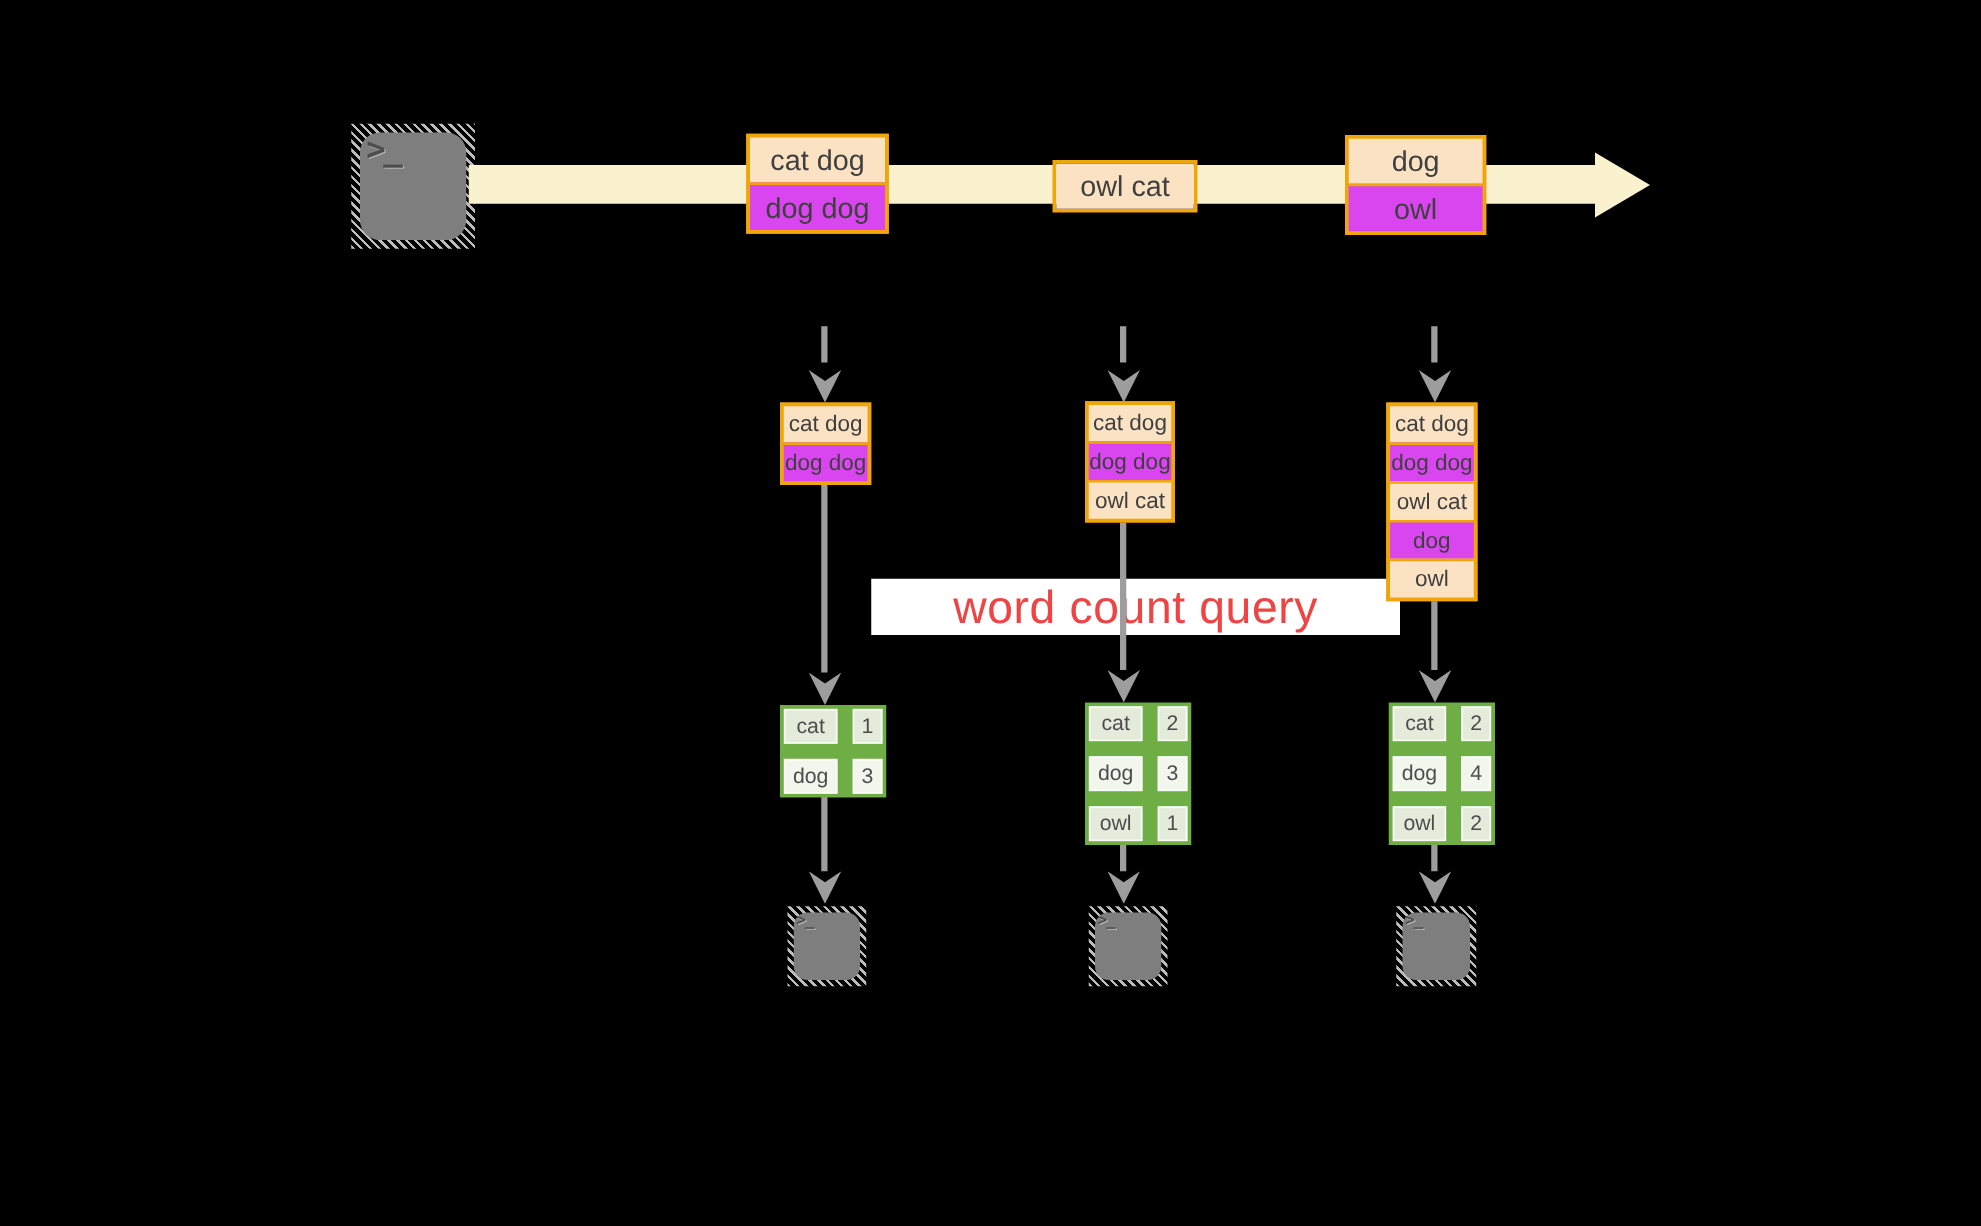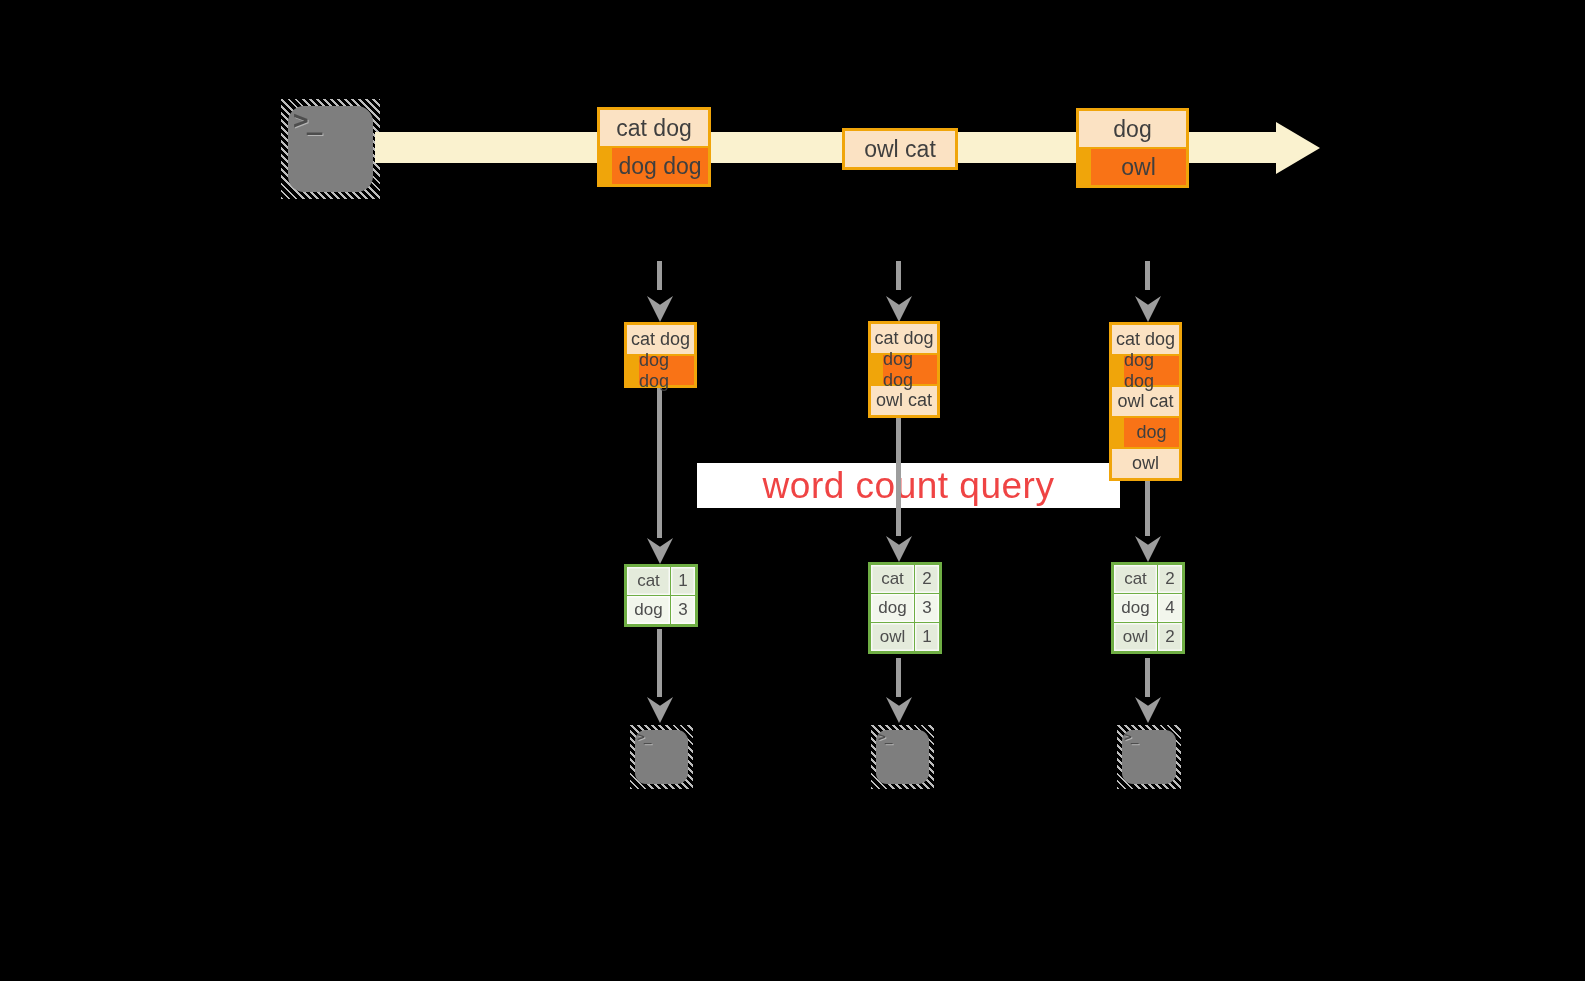--- a/index.html
+++ b/index.html
@@ -23,35 +23,35 @@
   .band-head{position:absolute;left:1276px;top:122px;width:0;height:0;z-index:1;
     border-left:44px solid #faf2cf;border-top:26px solid transparent;border-bottom:26px solid transparent;}
 
   
   .obox{position:absolute;box-sizing:border-box;border:3px solid #f0a50a;background:#f0a50a;z-index:3;}
   .obox .row{display:flex;align-items:center;justify-content:center;color:#3f3f3f;}
   .obox .row + .row{border-top:2px solid #f0a50a;}
   .obox-lg .row{height:36px;font-size:23px;}
   .obox-sm .row{height:29px;font-size:18px;}
   .peach{background:#fbe2c3;}
-  .cream{background:#f97316;margin-left:12px;}
+  .cream{background:#d946ef;}
 
   
   .vline,.vdash{position:absolute;width:5px;background:#9d9d9d;z-index:2;}
   .ahead{position:absolute;width:26px;height:26px;background:#9d9d9d;z-index:2;
     clip-path:polygon(0 0,50% 34%,100% 0,50% 100%);}
 
   
   .banner{position:absolute;left:697px;top:463px;width:423px;height:45px;background:#ffffff;
     z-index:1;display:flex;align-items:center;justify-content:center;
     font-size:37px;font-weight:300;color:#ef4444;letter-spacing:0.5px;}
 
   
   .gtable{position:absolute;background:#6fae44;padding:3px;display:grid;
-    grid-template-columns:43px 24px;gap:1px;z-index:3;}
+    grid-template-columns:43px 24px;gap:12px;z-index:3;}
   .gcell{height:28px;display:flex;align-items:center;justify-content:center;
     font-size:17px;color:#4d4d4d;box-shadow:inset 0 0 0 1.5px rgba(255,255,255,0.75);}
   .gdark{background:#e4ebdb;}
   .glight{background:#f2f6ec;}
 </style>
 </head>
 <body>
 
 <div class="canvas">
 

